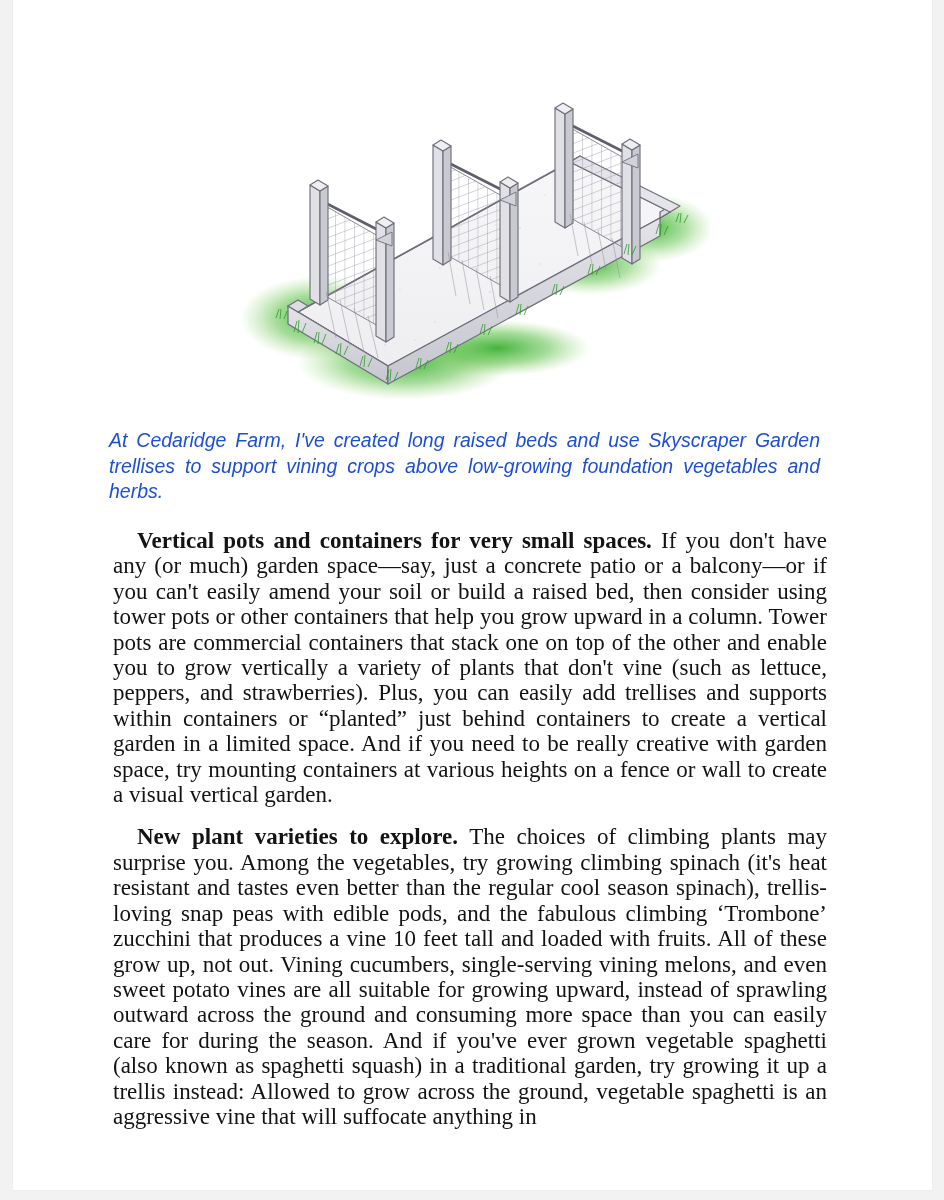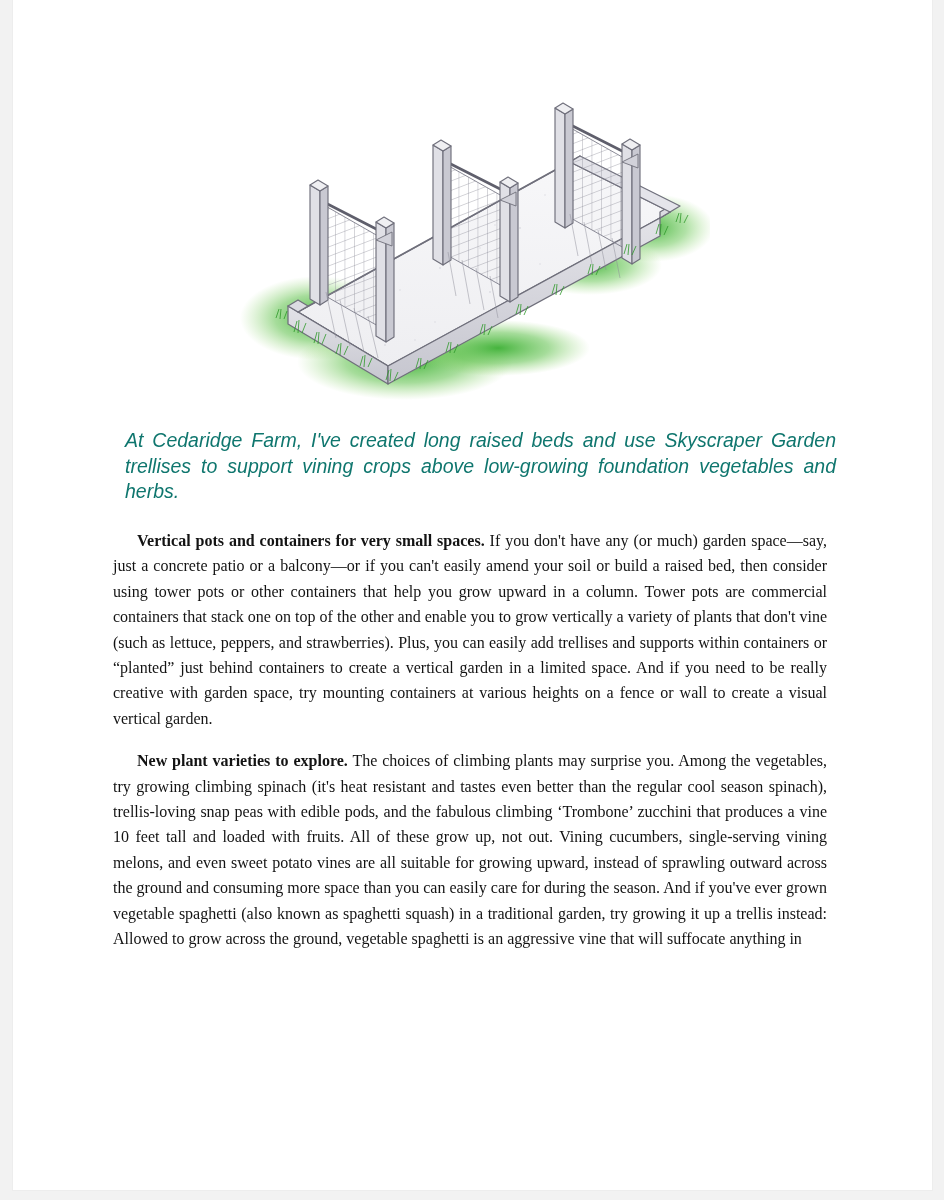--- a/index.html
+++ b/index.html
@@ -31,47 +31,47 @@
     left: 227px;   
     top: 100px;
     width: 470px;
     height: 300px;
   }
   #figure-block svg { display: block; width: 100%; height: 100%; }
 
   
   #figure-caption {
     position: absolute;
-    left: 112px;  
+    left: 96px;  
     top: 428px;
     width: 711px;
     font-family: "Liberation Sans", sans-serif;
     font-style: italic;
     font-size: 19.5px;
     line-height: 25.5px;
-    color: #0f766e;
+    color: #1d4ed8;
     text-align: justify;
     text-justify: inter-word;
   }
   #figure-caption > span { display: inline; }
 
   
   #body-column {
     position: absolute;
     left: 100px;  
     top: 528px;
     width: 714px;
   }
   .body-paragraph {
     margin: 0 0 0 0;
     text-indent: 24px;
     text-align: justify;
     text-justify: inter-word;
     font-family: "Liberation Serif", serif;
-    font-size: 16px;
+    font-size: 23px;
     line-height: 25.4px;
     color: #131313;
     hyphens: none;
   }
   .body-paragraph + .body-paragraph { margin-top: 17px; }
   .lead-in {
     font-weight: bold;
   }
 </style>
 </head>

